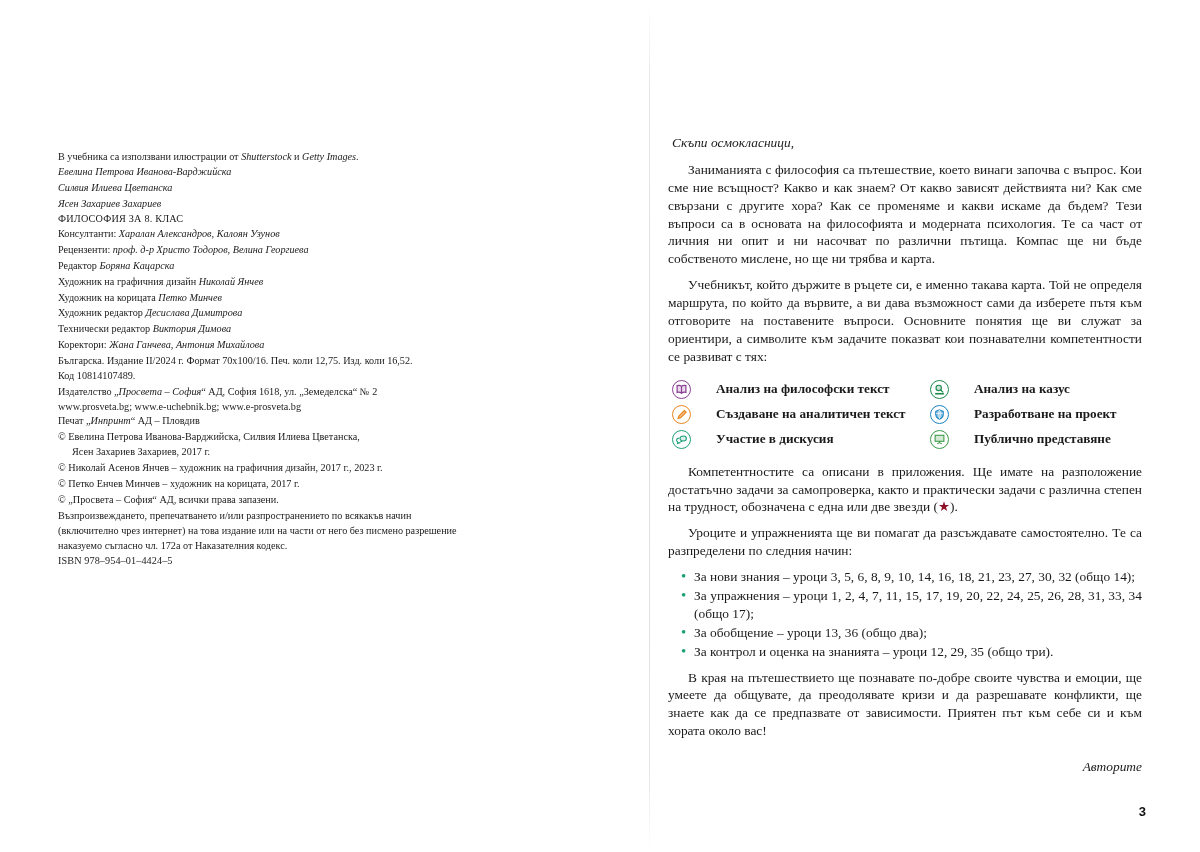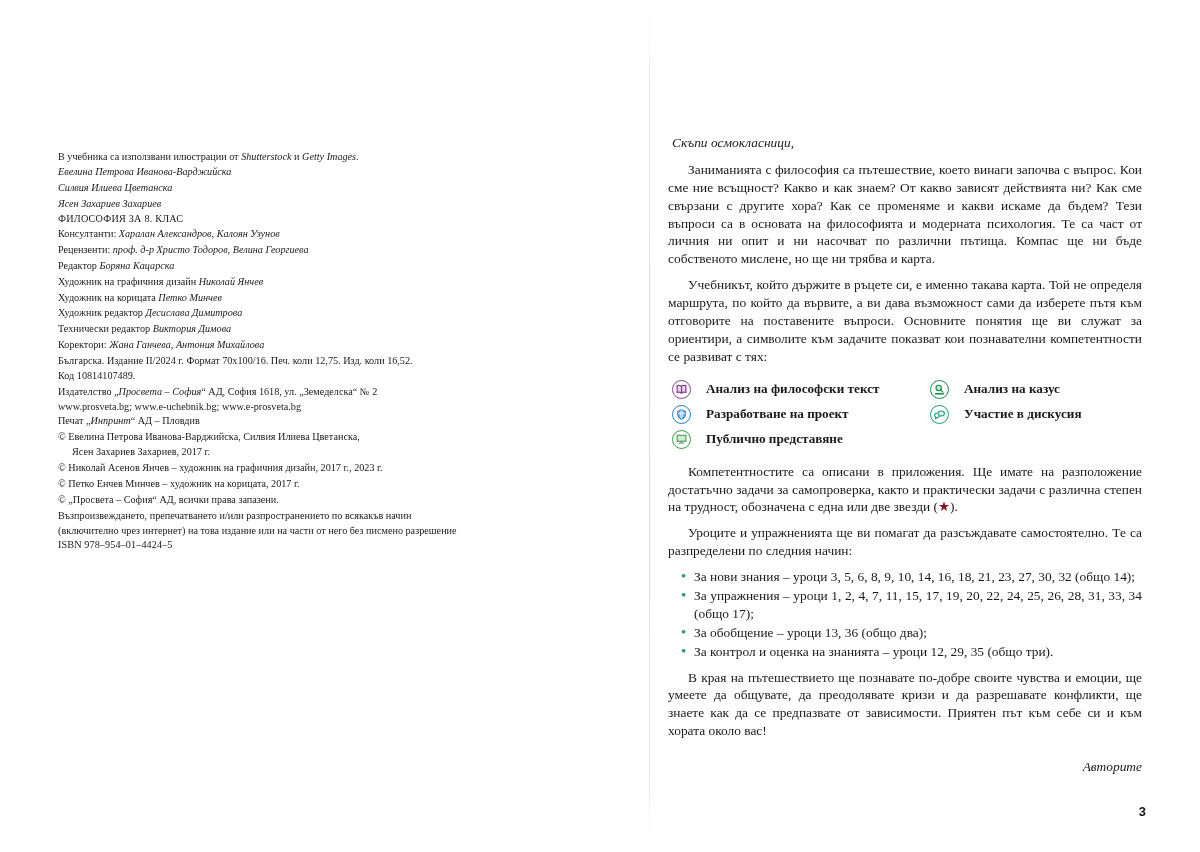--- a/index.html
+++ b/index.html
@@ -112,21 +112,21 @@
   
   .comp-grid {
     display: grid;
     grid-template-columns: 258px auto;
     row-gap: 6px;
     margin: 14px 0 14px 4px;
   }
   .comp-item {
     display: flex;
     align-items: center;
-    gap: 15px;
+    gap: 25px;
   }
   .comp-label {
     font-weight: bold;
     font-size: 13.2px;
     line-height: 1.1;
     white-space: nowrap;
   }
   .ico {
     width: 19px;
     height: 19px;
@@ -226,20 +226,21 @@
       <div class="cline">© Евелина Петрова Иванова-Варджийска, Силвия Илиева Цветанска,</div>
       <div class="cont">Ясен Захариев Захариев, 2017 г.</div>
       <div class="cline">© Николай Асенов Янчев – художник на графичния дизайн, 2017 г., 2023 г.</div>
       <div class="cline">© Петко Енчев Минчев – художник на корицата, 2017 г.</div>
       <div class="cline">© „Просвета – София“ АД, всички права запазени.</div>
     </div>
 
     <div class="blk legal">
       <div>Възпроизвеждането, препечатването и/или разпространението по всякакъв начин</div>
       <div>(включително чрез интернет) на това издание или на части от него без писмено разрешение</div>
+      <div>наказуемо съгласно чл. 172а от Наказателния кодекс.</div>
     </div>
 
     <div class="blk isbn">ISBN 978–954–01–4424–5</div>
   </div>
 
   <div class="right-page">
 
     <div class="salutation">Скъпи осмокласници,</div>
 
     <p class="para">Заниманията с философия са пътешествие, което винаги започва с въпрос. Кои сме ние всъщност? Какво и как знаем? От какво зависят действията ни? Как сме свързани с другите хора? Как се променяме и какви искаме да бъдем? Тези въпроси са в основата на философията и модерната психология. Те са част от личния ни опит и ни насочват по различни пътища. Компас ще ни бъде собственото мислене, но ще ни трябва и карта.</p>
@@ -262,20 +263,28 @@
         <span class="ico" style="color:#1d8a4c">
           <svg width="13" height="13" viewBox="0 0 16 16" fill="none" stroke="#1d8a4c" stroke-width="1.4">
             <circle cx="7" cy="6" r="3.3" fill="#1d8a4c" fill-opacity="0.22"></circle>
             <path d="M9.5 8.6l3 3"></path>
             <path d="M2.6 13.2h10.8" stroke-width="2"></path>
           </svg>
         </span>
         <span class="comp-label">Анализ на казус</span>
       </div>
 
+      <div class="comp-item">
+        <span class="ico" style="color:#e8861e">
+          <svg width="13" height="13" viewBox="0 0 16 16" fill="none" stroke="#e8861e" stroke-width="1.5">
+            <path d="M11.6 3.1L4.8 9.9l-.9 2.9 2.9-.9 6.8-6.8z" fill="#e8861e" fill-opacity="0.45"></path>
+          </svg>
+        </span>
+        <span class="comp-label">Създаване на аналитичен текст</span>
+      </div>
 
       <div class="comp-item">
         <span class="ico" style="color:#1a83c4">
           <svg width="13" height="13" viewBox="0 0 16 16" fill="none" stroke="#1a83c4" stroke-width="1.3">
             <path d="M8 2.3l4.6 1.8v4c0 3-2.4 4.8-4.6 5.6-2.2-.8-4.6-2.6-4.6-5.6v-4z" fill="#1a83c4" fill-opacity="0.55"></path>
             <path d="M3.8 6.6h8.4M8 2.6c1.4 1.8 1.4 7.4 0 10.4M8 2.6c-1.4 1.8-1.4 7.4 0 10.4" stroke="#ffffff" stroke-width="0.9"></path>
           </svg>
         </span>
         <span class="comp-label">Разработване на проект</span>
       </div>

